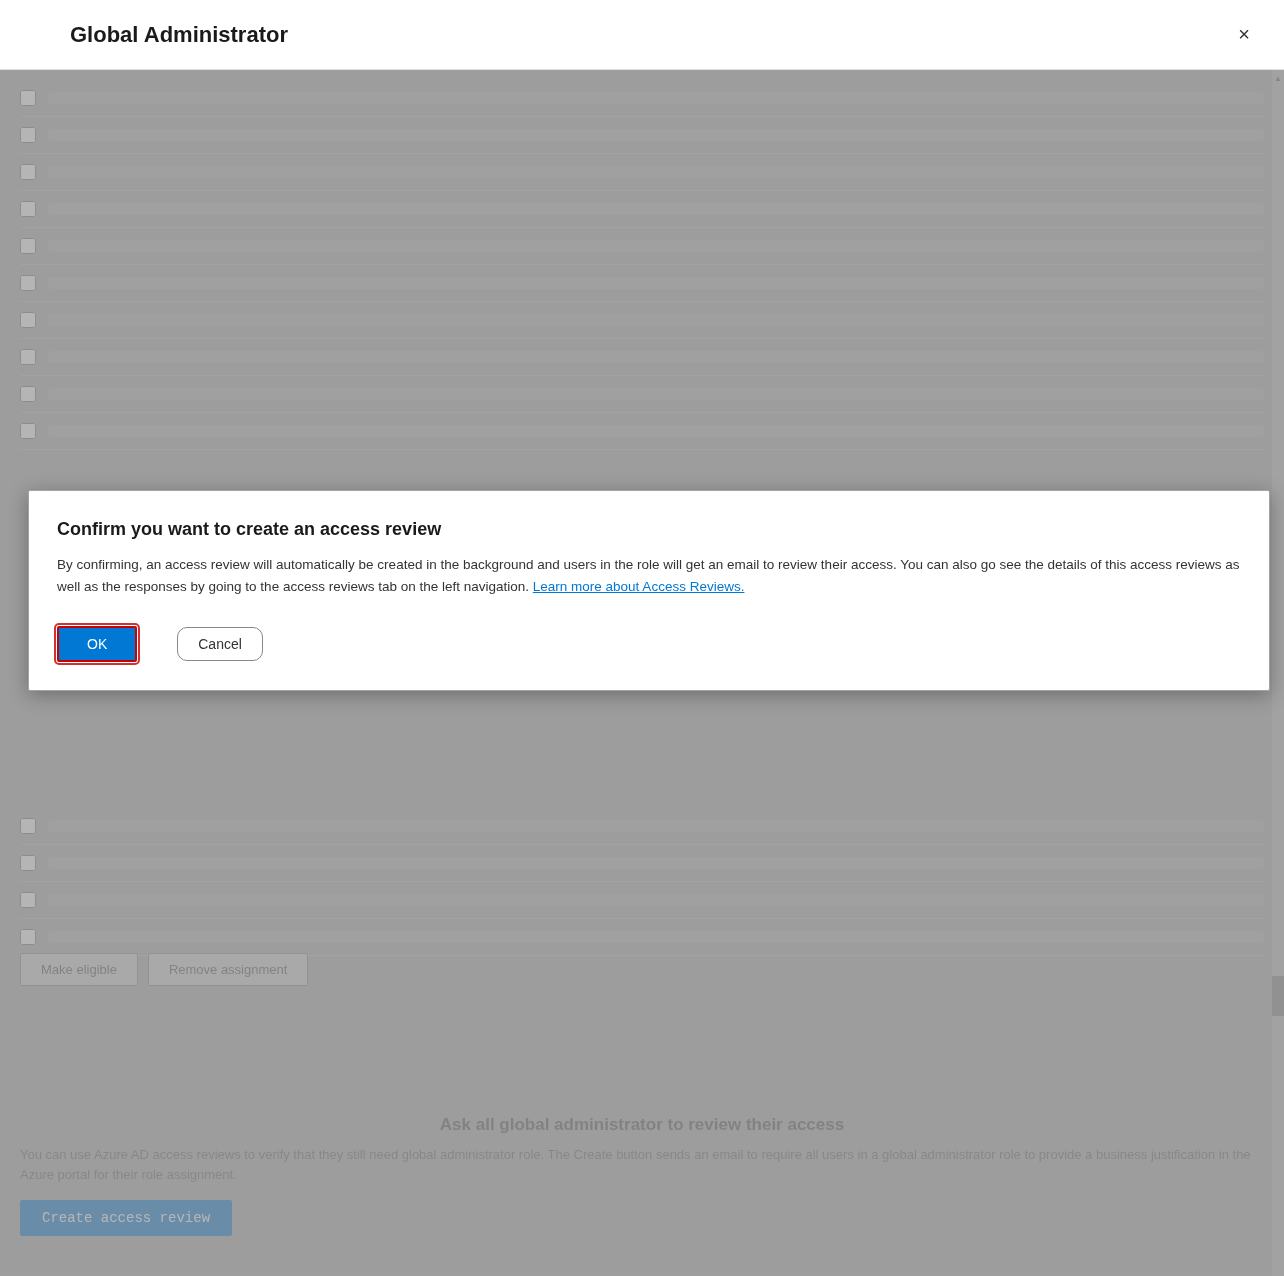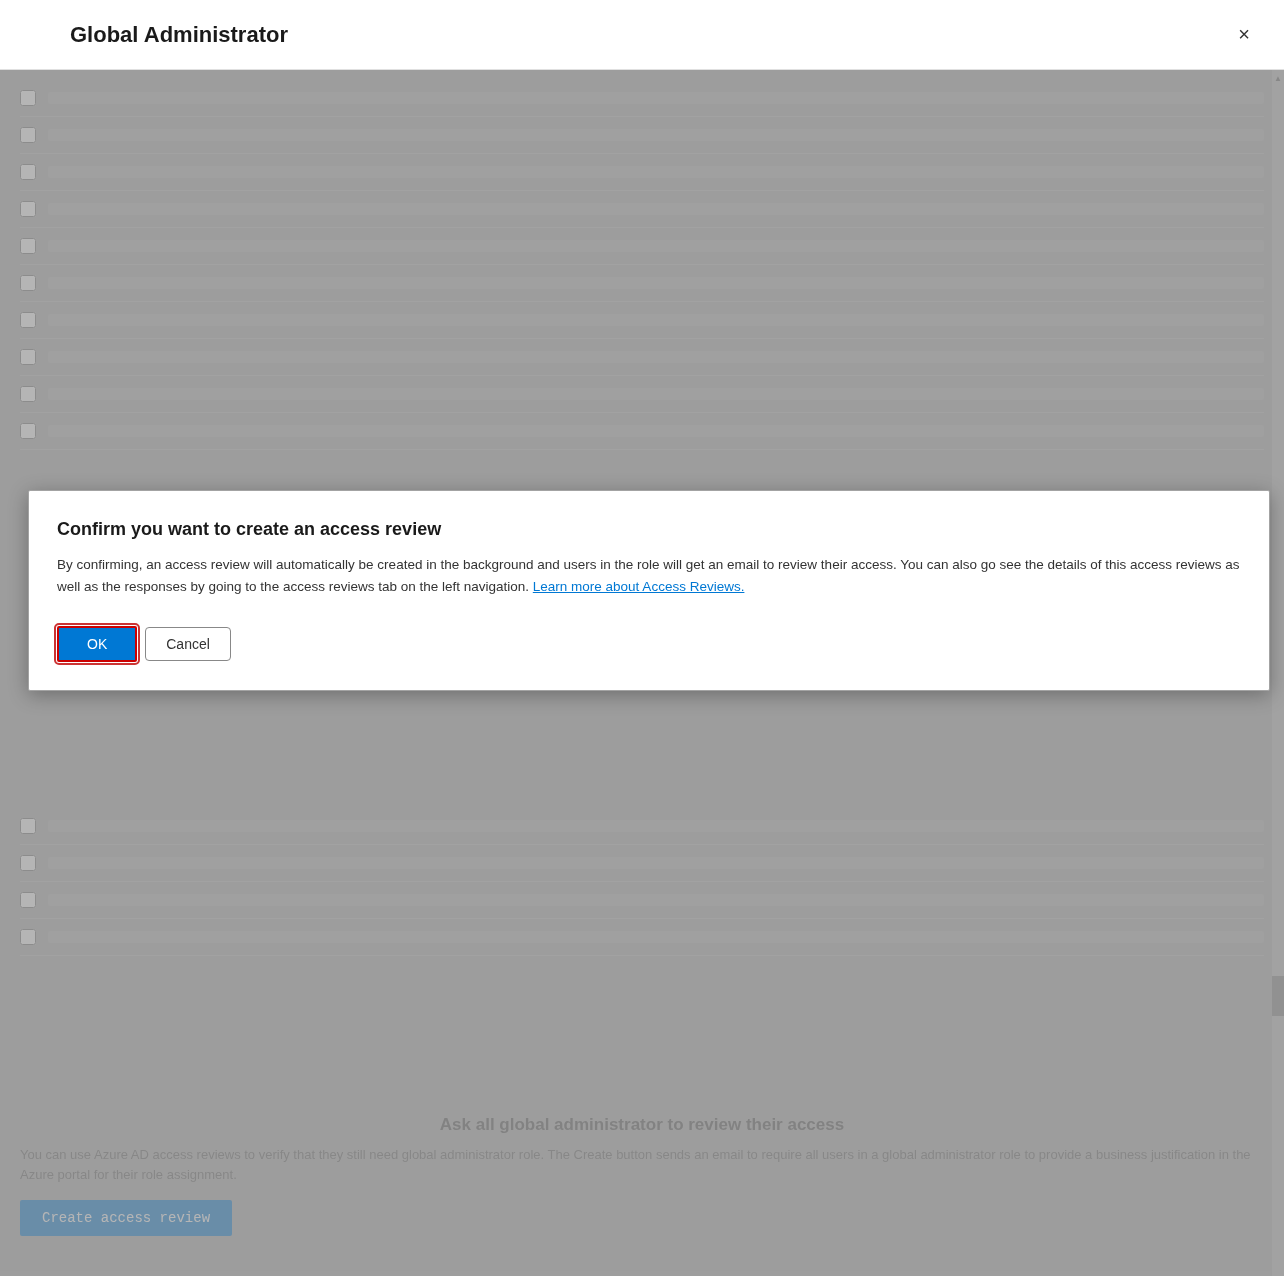--- a/index.html
+++ b/index.html
@@ -212,21 +212,22 @@
       outline-offset: 1px;
     }
 
     .btn-cancel {
       padding: 8px 20px;
       background: #fff;
       color: #333;
       border: 1px solid #888;
       font-size: 14px;
       cursor: pointer;
-      border-radius: 4px;
+      border-radius: 10px;
+      margin-left: 32px;
     }
 
     
     .dim-overlay {
       position: absolute;
       top: 70px;
       left: 0;
       right: 0;
       bottom: 0;
       background: rgba(150,150,150,0.7);
@@ -318,20 +319,24 @@
     <div class="checkbox-row">
       <input type="checkbox" style="">
         <div class="checkbox-row-text" style="width:43%"></div>
     </div>
     <div class="checkbox-row">
       <input type="checkbox" style="">
         <div class="checkbox-row-text" style="width:66%"></div>
     </div>
   </div>
 
+  <div class="bottom-actions">
+    <button class="btn-outline">Make eligible</button>
+    <button class="btn-outline">Remove assignment</button>
+  </div>
 
   <div class="bottom-section">
     <div class="bottom-section-title">Ask all global administrator to review their access</div>
     <div class="bottom-section-text">You can use Azure AD access reviews to verify that they still need global administrator role. The Create button sends an email to require all users in a global administrator role to provide a business justification in the Azure portal for their role assignment.</div>
     <button class="btn-primary-blue">Create access review</button>
   </div>
 </div>
 
 <div class="dim-overlay"></div>
 

